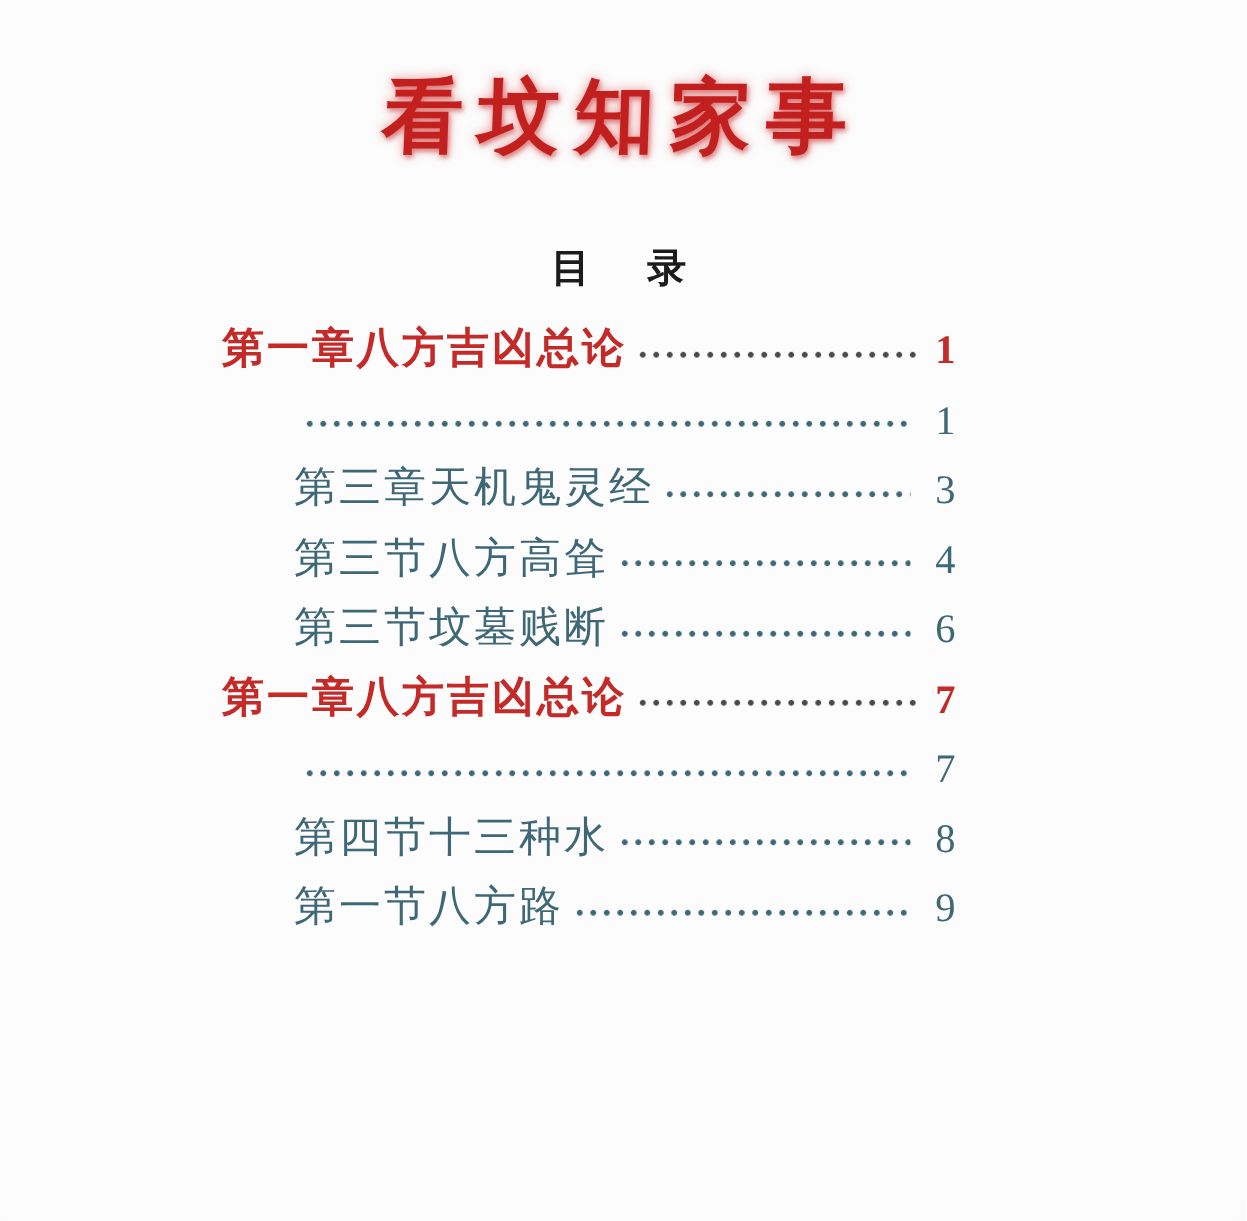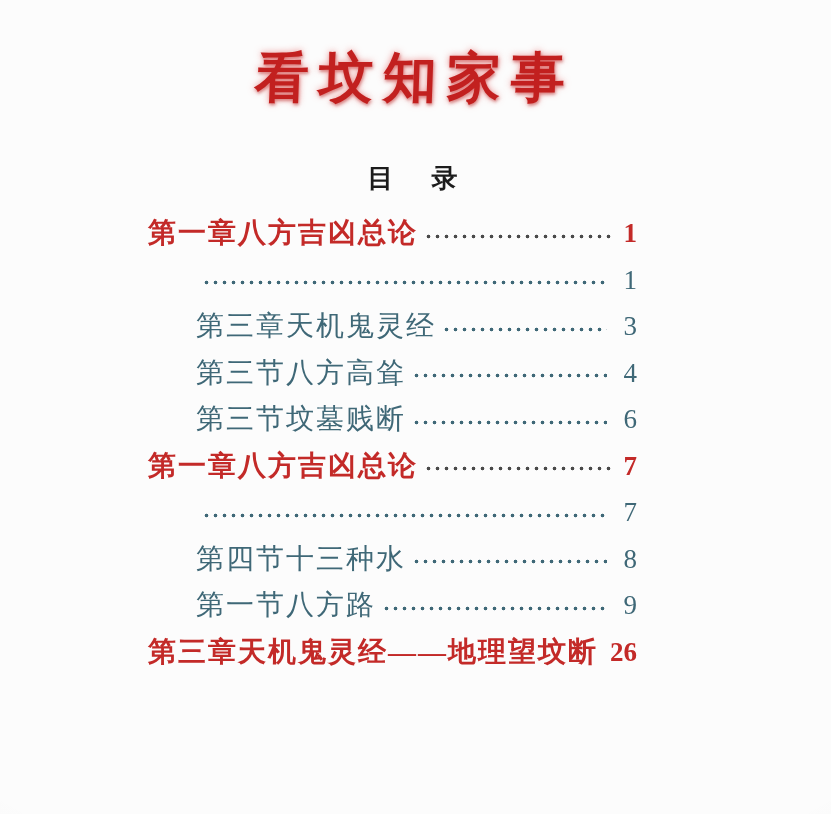--- a/index.html
+++ b/index.html
@@ -137,19 +137,14 @@
       <div class="toc-row section">
         <span class="toc-label">第四节十三种水</span>
         <span class="leader leader-teal"></span>
         <span class="toc-page">8</span>
       </div>
       <div class="toc-row section">
         <span class="toc-label">第一节八方路</span>
         <span class="leader leader-teal"></span>
         <span class="toc-page">9</span>
       </div>
-      <div class="toc-row chapter">
-        <span class="toc-label">第三章天机鬼灵经——地理望坟断</span>
-        <span class="leader leader-red"></span>
-        <span class="toc-page">26</span>
-      </div>
     </div>
 </div>
 
 </body></html>

